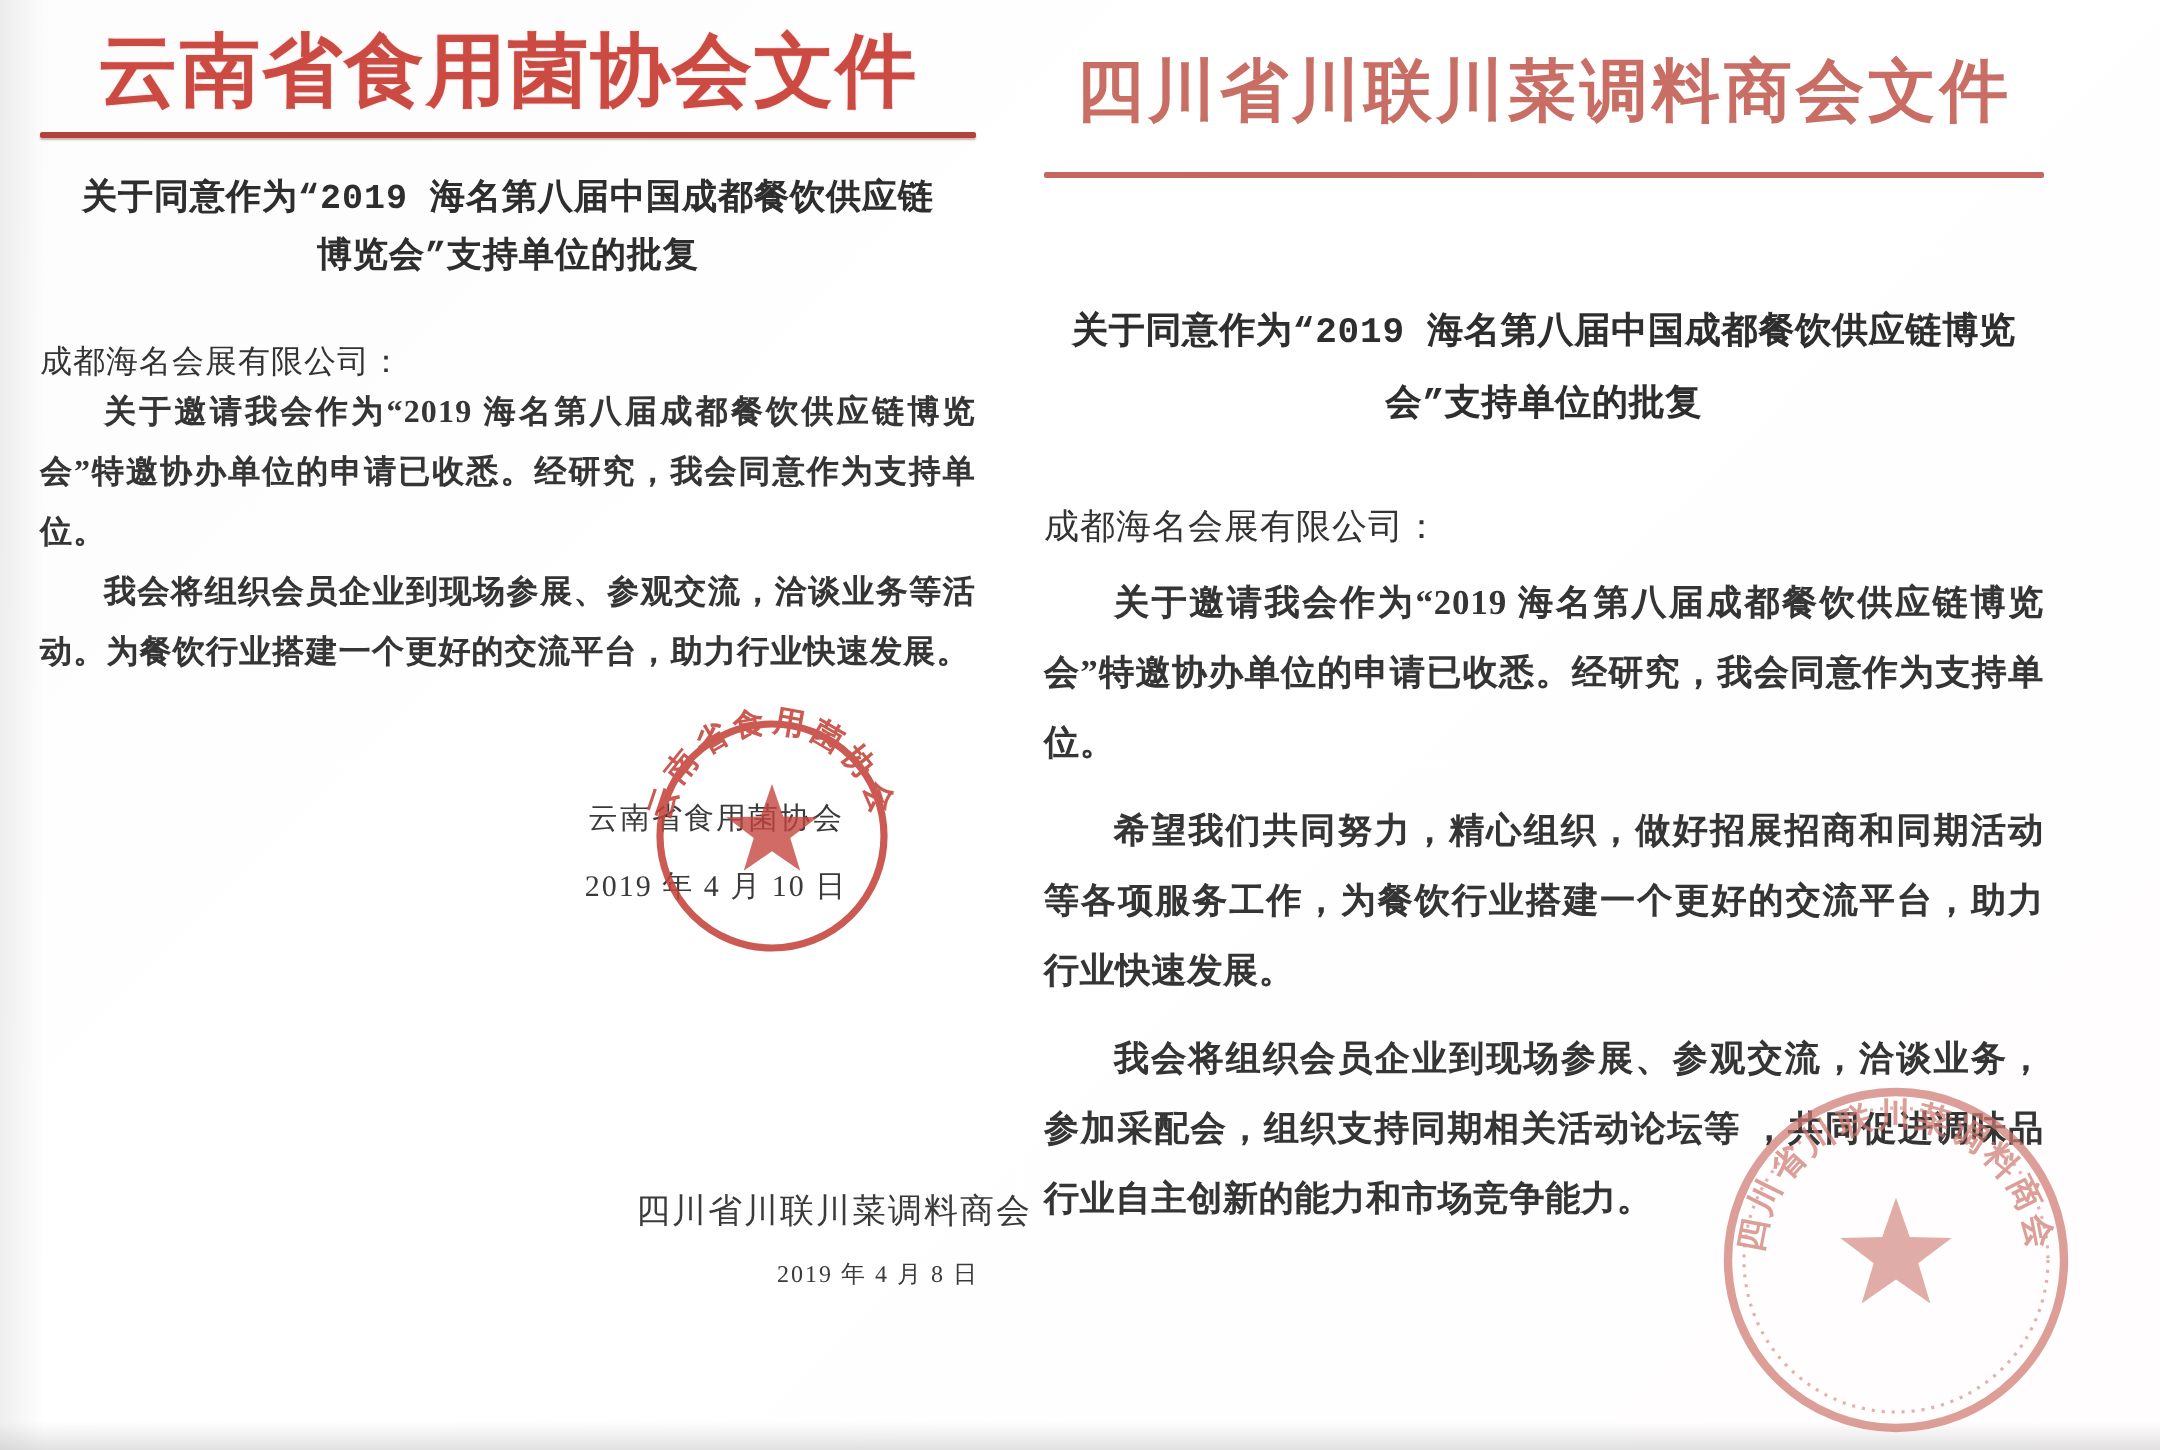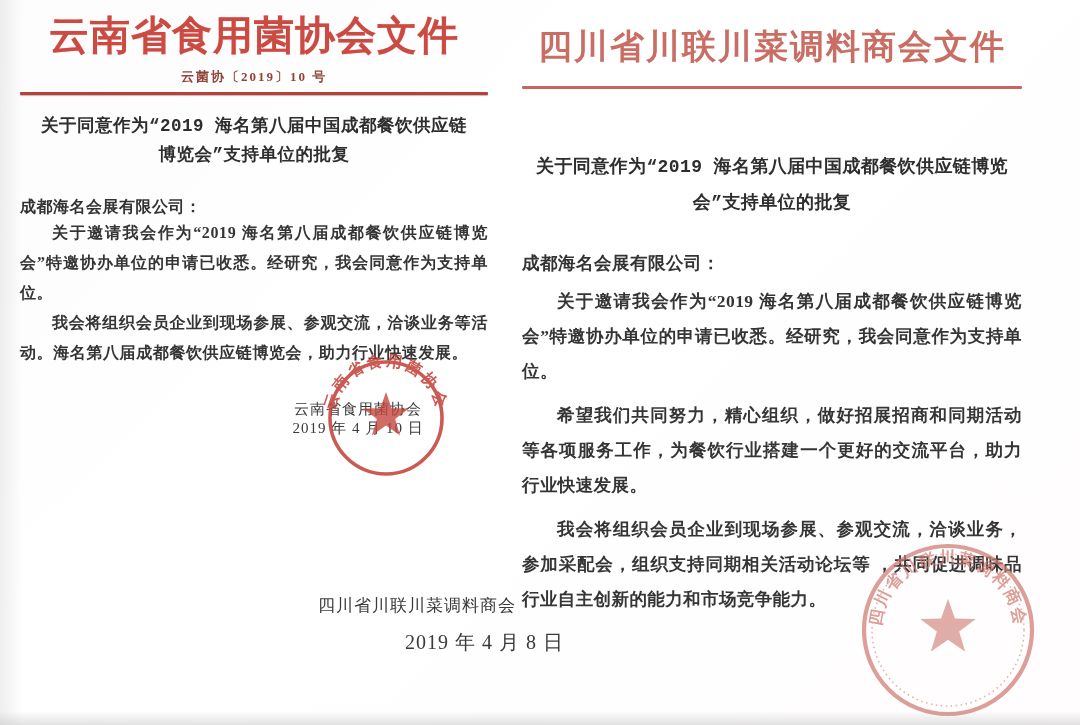--- a/index.html
+++ b/index.html
@@ -17,75 +17,74 @@
       linear-gradient(to top, rgba(150,150,150,.28) 0px, rgba(255,255,255,0) 14px),
       linear-gradient(135deg, #fdfcfc 0%, #ffffff 40%, #fffdfd 100%);
     padding-left: 16px;
   }
 
   
   .doc { position:absolute; top:0; }
   .org-header { font-weight:bold; text-align:center; }
   .red-rule { height:3px; border-radius:1px; }
   .subject { font-weight:bold; color:#2e2e2e; text-align:center;font-family:Liberation Mono, monospace; }
-  .salutation { color:#333333;font-weight:bold; }
+  .salutation { color:#333333; }
   .body-para { color:#353535; text-indent:2em; text-align:justify;font-weight:bold; }
   .sig-block { position:absolute; text-align:center; color:#3a3a3a; }
 
   
   .doc-left { left:20px; width:468px; }
   .doc-left .org-header {
     margin-top:12px; font-size:40px; letter-spacing:1px; line-height:48px;
     color:#cb4a41;
     text-shadow:0 0 1px rgba(203,74,65,.35);
   }
   .doc-left .doc-number {
     margin-top:8px; text-align:center; font-size:13px; letter-spacing:2px;
     color:#8f4537; font-weight:bold;
   }
   .doc-left .red-rule { margin-top:6px; background:#b2423a; box-shadow:0 1px 1px rgba(120,40,35,.35); }
   .doc-left .subject { margin:17px 14px 0 14px; font-size:17.5px; line-height:29px; letter-spacing:0.5px; }
   .doc-left .salutation { margin-top:27px; font-size:16px; letter-spacing:0.5px; }
   .doc-left .body-para { font-size:16px; line-height:30px; letter-spacing:0.6px; margin-top:0; }
   .sig-left { left:228px; top:400px; width:260px; font-size:15px; letter-spacing:1px; }
-  .sig-left .sig-date { }
+  .sig-left .sig-date { margin-top:15px; }
 
   
   .doc-right { left:522px; width:500px; }
   .doc-right .org-header {
     margin-top:28px; font-size:34px; letter-spacing:2px; line-height:42px;
     color:#c96e64;
     font-family:Liberation Mono, monospace;
   }
   .doc-right .red-rule { margin-top:16px; background:#c5675f; }
   .doc-right .subject { margin:60px 2px 0 2px; font-size:18px; line-height:36px; letter-spacing:0.4px; }
   .doc-right .salutation { margin-top:30px; font-size:17.5px; letter-spacing:0.5px; }
   .doc-right .body-para { font-size:17.5px; line-height:35px; letter-spacing:0.4px; margin-top:9px; }
   .sig-right { left:292px; top:594px; width:250px; font-size:17px; letter-spacing:1px; }
-  .sig-right .sig-date { margin-top:12px; transform:translateX(22px); font-size:20px;text-align:right; }
+  .sig-right .sig-date { margin-top:12px; transform:translateX(22px); font-size:12px; }
 
   
   .seal { position:absolute; pointer-events:none; }
   .seal-left  { left:320px; top:352px; width:132px; height:132px; opacity:.88; }
   .seal-right { left:858px; top:540px; width:180px; height:180px; opacity:.72; }
   .seal svg { width:100%; height:100%; display:block; }
 </style>
 </head>
 <body>
 
 <div class="canvas">
 
   <div class="doc doc-left">
     <div class="org-header">云南省食用菌协会文件</div>
-    <div class="doc-number">云菌协〔2019〕10 号</div>
     <div class="red-rule"></div>
     <div class="subject">关于同意作为“2019 海名第八届中国成都餐饮供应链博览会”支持单位的批复</div>
     <div class="salutation">成都海名会展有限公司：</div>
     <p class="body-para">关于邀请我会作为“2019 海名第八届成都餐饮供应链博览会”特邀协办单位的申请已收悉。经研究，我会同意作为支持单位。</p>
-    <p class="body-para">我会将组织会员企业到现场参展、参观交流，洽谈业务等活动。海名第八届成都餐饮供应链博览会，助力行业快速发展。</p>
+    <p class="body-para">我会将组织会员企业到现场参展、参观交流，洽谈业务等活动。为餐饮行业搭建一个更好的交流平台，助力行业快速发展。</p>
   </div>
 
   <div class="sig-block sig-left">
     <div class="sig-org">云南省食用菌协会</div>
     <div class="sig-date">2019 年 4 月 10 日</div>
   </div>
 
   <div class="seal seal-left">
     <svg viewBox="0 0 132 132">
       <defs>

